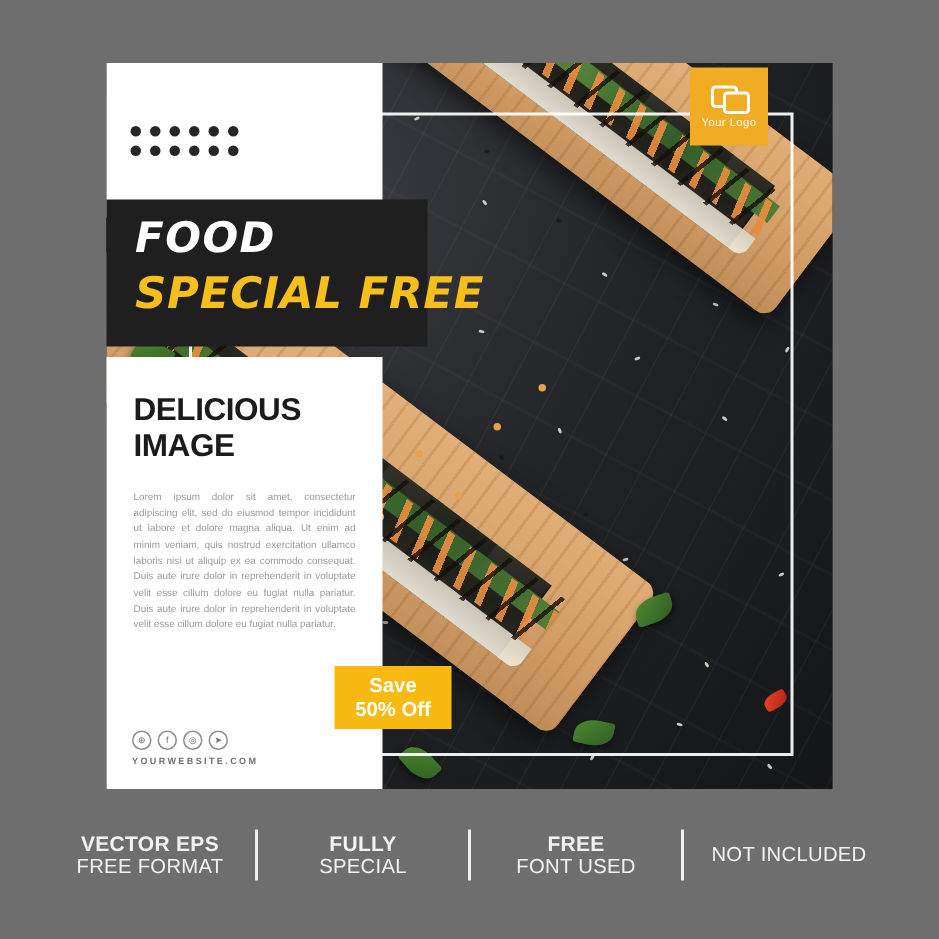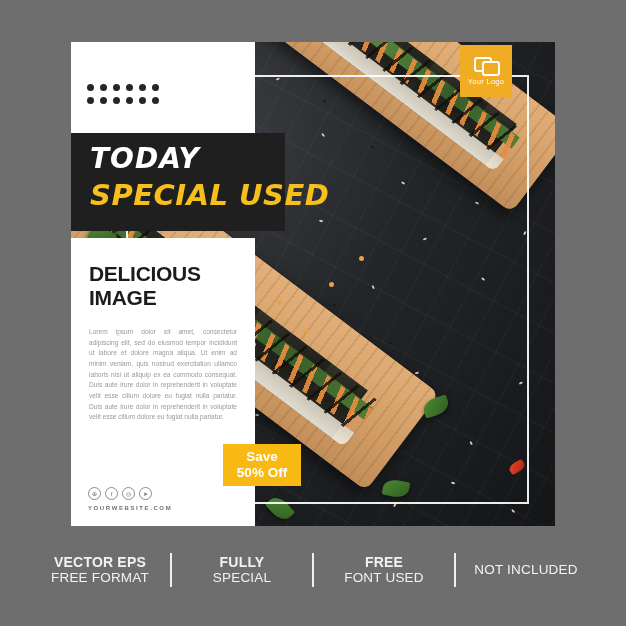--- a/index.html
+++ b/index.html
@@ -344,22 +344,22 @@
       <span></span>
     <span></span>
       <span></span>
       <span></span>
       <span></span>
       <span></span>
       <span></span>
   </div>
 
   <div class="band-black"></div>
-  <div class="brush-today">TODAY</div>
-  <div class="brush-special">SPECIAL USED</div>
+  <div class="brush-today">FOOD</div>
+  <div class="brush-special">SPECIAL FREE</div>
 
   <div class="panel-bottom"></div>
   <div class="headline">DELICIOUS IMAGE</div>
   <div class="body-copy">Lorem ipsum dolor sit amet, consectetur adipiscing elit, sed do eiusmod tempor incididunt ut labore et dolore magna aliqua. Ut enim ad minim veniam, quis nostrud exercitation ullamco laboris nisi ut aliquip ex ea commodo consequat. Duis aute irure dolor in reprehenderit in voluptate velit esse cillum dolore eu fugiat nulla pariatur. Duis aute irure dolor in reprehenderit in voluptate velit esse cillum dolore eu fugiat nulla pariatur.</div>
 
   <div class="social">
     <span class="ic">⊕</span>
     <span class="ic">f</span>
     <span class="ic">◎</span>
     <span class="ic">➤</span>

